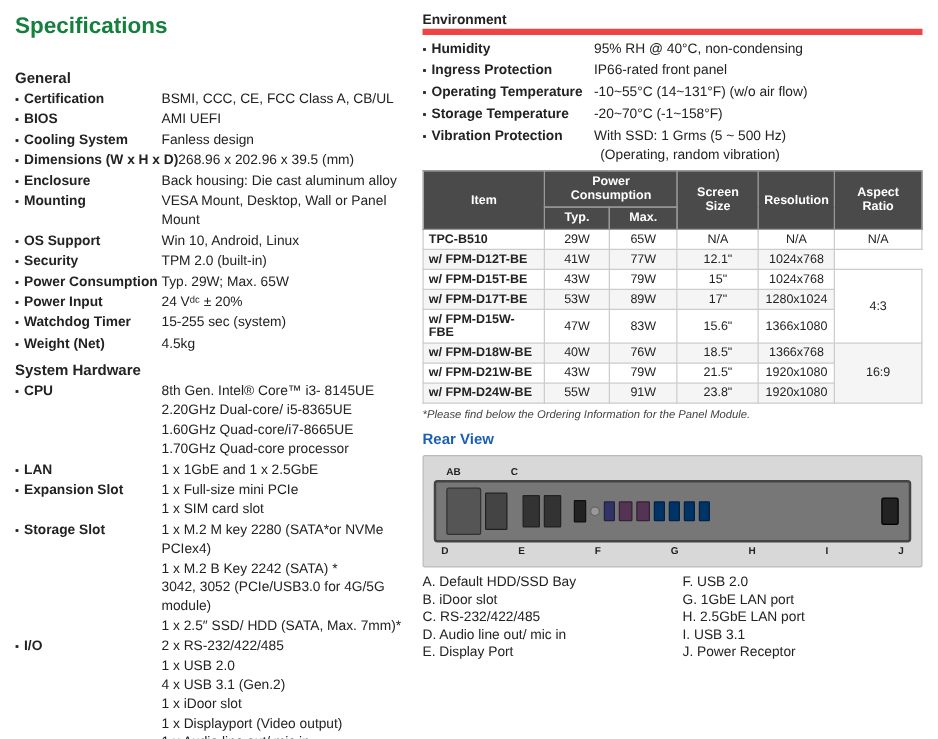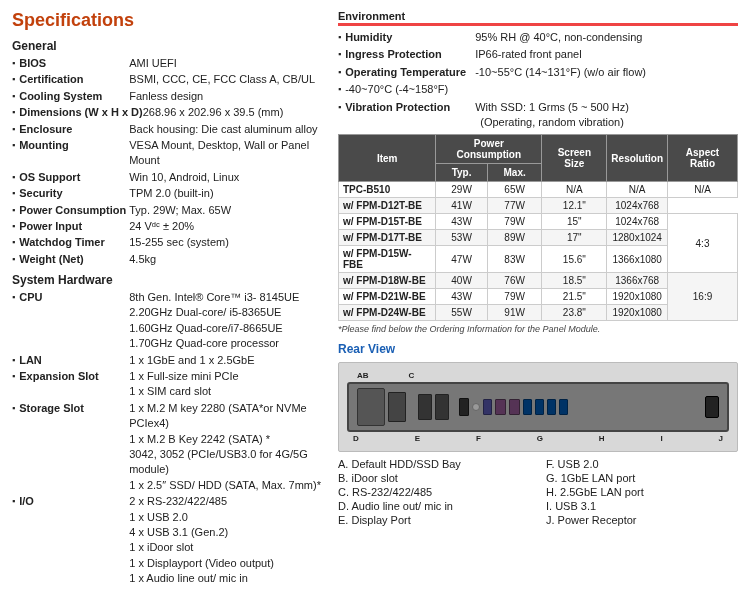--- a/index.html
+++ b/index.html
@@ -19,22 +19,22 @@
     .left-col {
       width: 310px;
       flex-shrink: 0;
     }
     .right-col {
       flex: 1;
     }
     h1.specs-title {
       font-size: 18px;
       font-weight: bold;
-      color: #c2410c;
-      margin-bottom: 8px;
+      color: #15803d;
+      margin-bottom: 24px;
     }
     h2.section-title {
       font-size: 12px;
       font-weight: bold;
       color: #222;
       margin-bottom: 3px;
       margin-top: 6px;
     }
     h2.section-title-blue {
       font-size: 12px;
@@ -134,44 +134,44 @@
       gap: 16px;
       font-size: 11px;
       margin-top: 6px;
     }
     .rear-labels-col { flex: 1; }
     .rear-labels-col div { margin-bottom: 2px; }
     .right-section-title {
       font-size: 11px;
       font-weight: bold;
       color: #222;
-      border-bottom: 3px solid #ef4444;
+      border-bottom: 5px solid #ef4444;
       margin-bottom: 4px;
       padding-bottom: 1px;
     }
   </style>
 </head>
 <body>
 
 <div class="main-content">
 
   <div class="left-col">
     <h1 class="specs-title">Specifications</h1>
 
     <h2 class="section-title">General</h2>
     <ul class="spec-list" id="general-list">
         <li>
+          <span class="spec-key">Certification</span>
+          <span class="spec-val">BSMI, CCC, CE, FCC Class A, CB/UL</span>
+        </li>
+        <li>
           <span class="spec-key">BIOS</span>
           <span class="spec-val">AMI UEFI</span>
         </li>
         <li>
-          <span class="spec-key">Certification</span>
-          <span class="spec-val">BSMI, CCC, CE, FCC Class A, CB/UL</span>
-        </li>
-        <li>
           <span class="spec-key">Cooling System</span>
           <span class="spec-val">Fanless design</span>
         </li>
         <li>
           <span class="spec-key">Dimensions (W x H x D)</span>
           <span class="spec-val">268.96 x 202.96 x 39.5 (mm)</span>
         </li>
         <li>
           <span class="spec-key">Enclosure</span>
           <span class="spec-val">Back housing: Die cast aluminum alloy</span>
@@ -242,21 +242,22 @@
         </li>
         <li>
           <span class="env-key">Ingress Protection</span>
           <span class="env-val">IP66-rated front panel</span>
         </li>
         <li>
           <span class="env-key">Operating Temperature</span>
           <span class="env-val">-10~55°C (14~131°F) (w/o air flow)</span>
         </li>
         <li>
-          <span class="env-val">-40~70°C (-4~158°F)</span>
+          <span class="env-key">Storage Temperature</span>
+          <span class="env-val">-20~70°C (-1~158°F)</span>
         </li>
         <li>
           <span class="env-key">Vibration Protection</span>
           <span class="env-val">With SSD: 1 Grms (5 ~ 500 Hz)<br>(Operating, random vibration)</span>
         </li>
       </ul>
 
     <table class="power-table">
       <thead>
         <tr>

